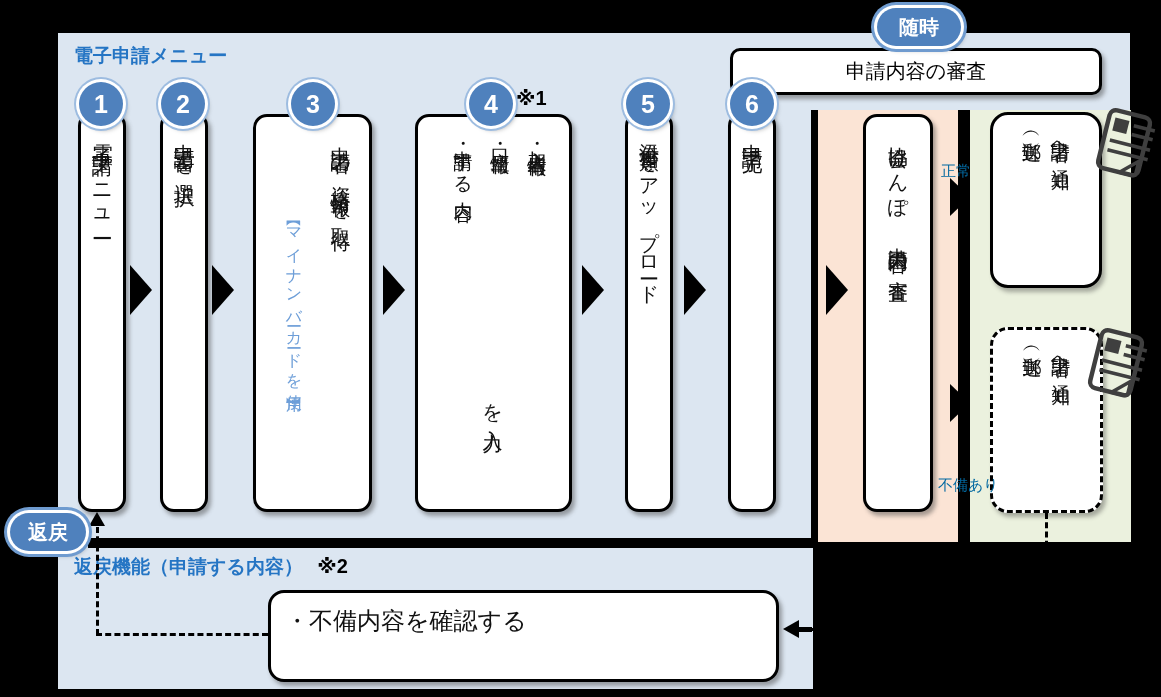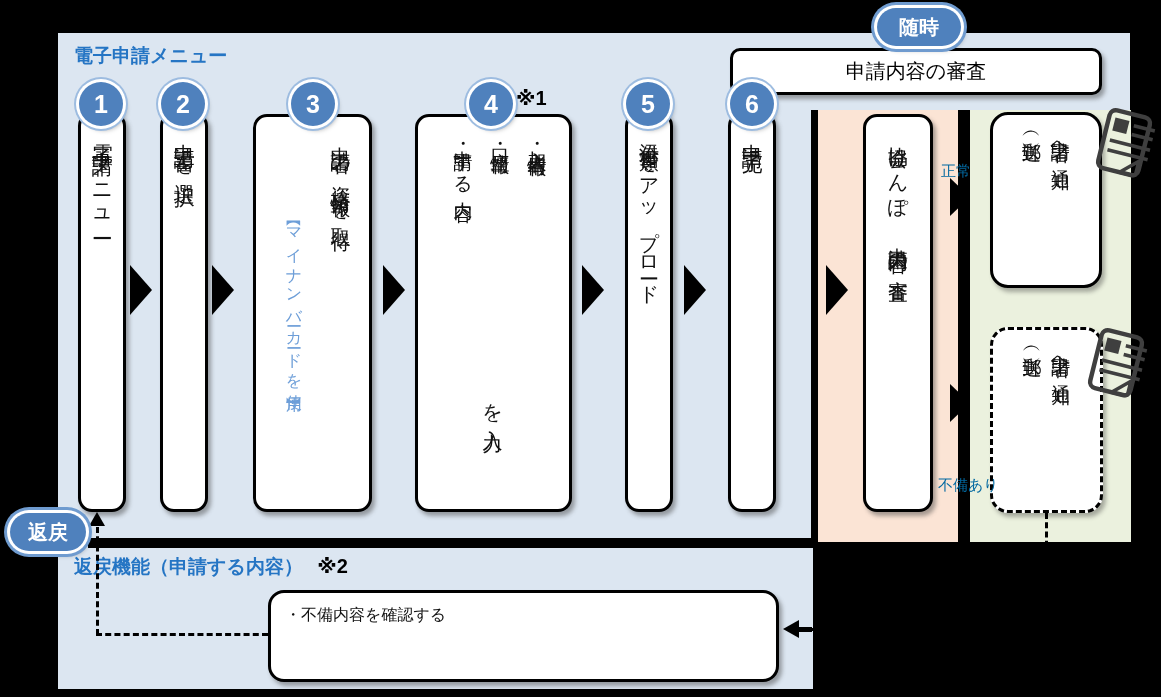--- a/index.html
+++ b/index.html
@@ -47,22 +47,22 @@
   .notify{background:#fff;border:3px solid #000;border-radius:18px;box-sizing:border-box;
           box-shadow:3px 4px 4px rgba(60,60,60,.4);display:flex;justify-content:center;padding-top:10px;z-index:2;}
   .notify.dashed{border-style:dashed;}
   .notify .vtext{font-size:19px;letter-spacing:2px;}
   .notify .vtext span{display:block;margin:0 5px;}
   
   .b4list{writing-mode:vertical-rl;text-orientation:mixed;font-size:19px;letter-spacing:2px;color:#111;}
   .b4list div{margin:0 11px;white-space:nowrap;}
   
   .sumbox{background:#fff;border:3px solid #000;border-radius:16px;box-sizing:border-box;
-          box-shadow:3px 4px 4px rgba(60,60,60,.45);padding:10px 14px;font-size:16px;color:#111;
-          line-height:1.55;z-index:2;white-space:nowrap;}
+          box-shadow:3px 4px 4px rgba(60,60,60,.45);padding:10px 14px;font-size:24px;color:#111;
+          line-height:1.55;z-index:2;white-space:nowrap;font-family:Liberation Serif, serif;}
   .icon-doc{z-index:6;}
 </style>
 </head>
 <body>
 
 <div id="canvas">
 
   <div class="abs panel-blue-top"></div>
   <div class="abs panel-blue-main"></div>
   <div class="abs panel-pink"></div>

